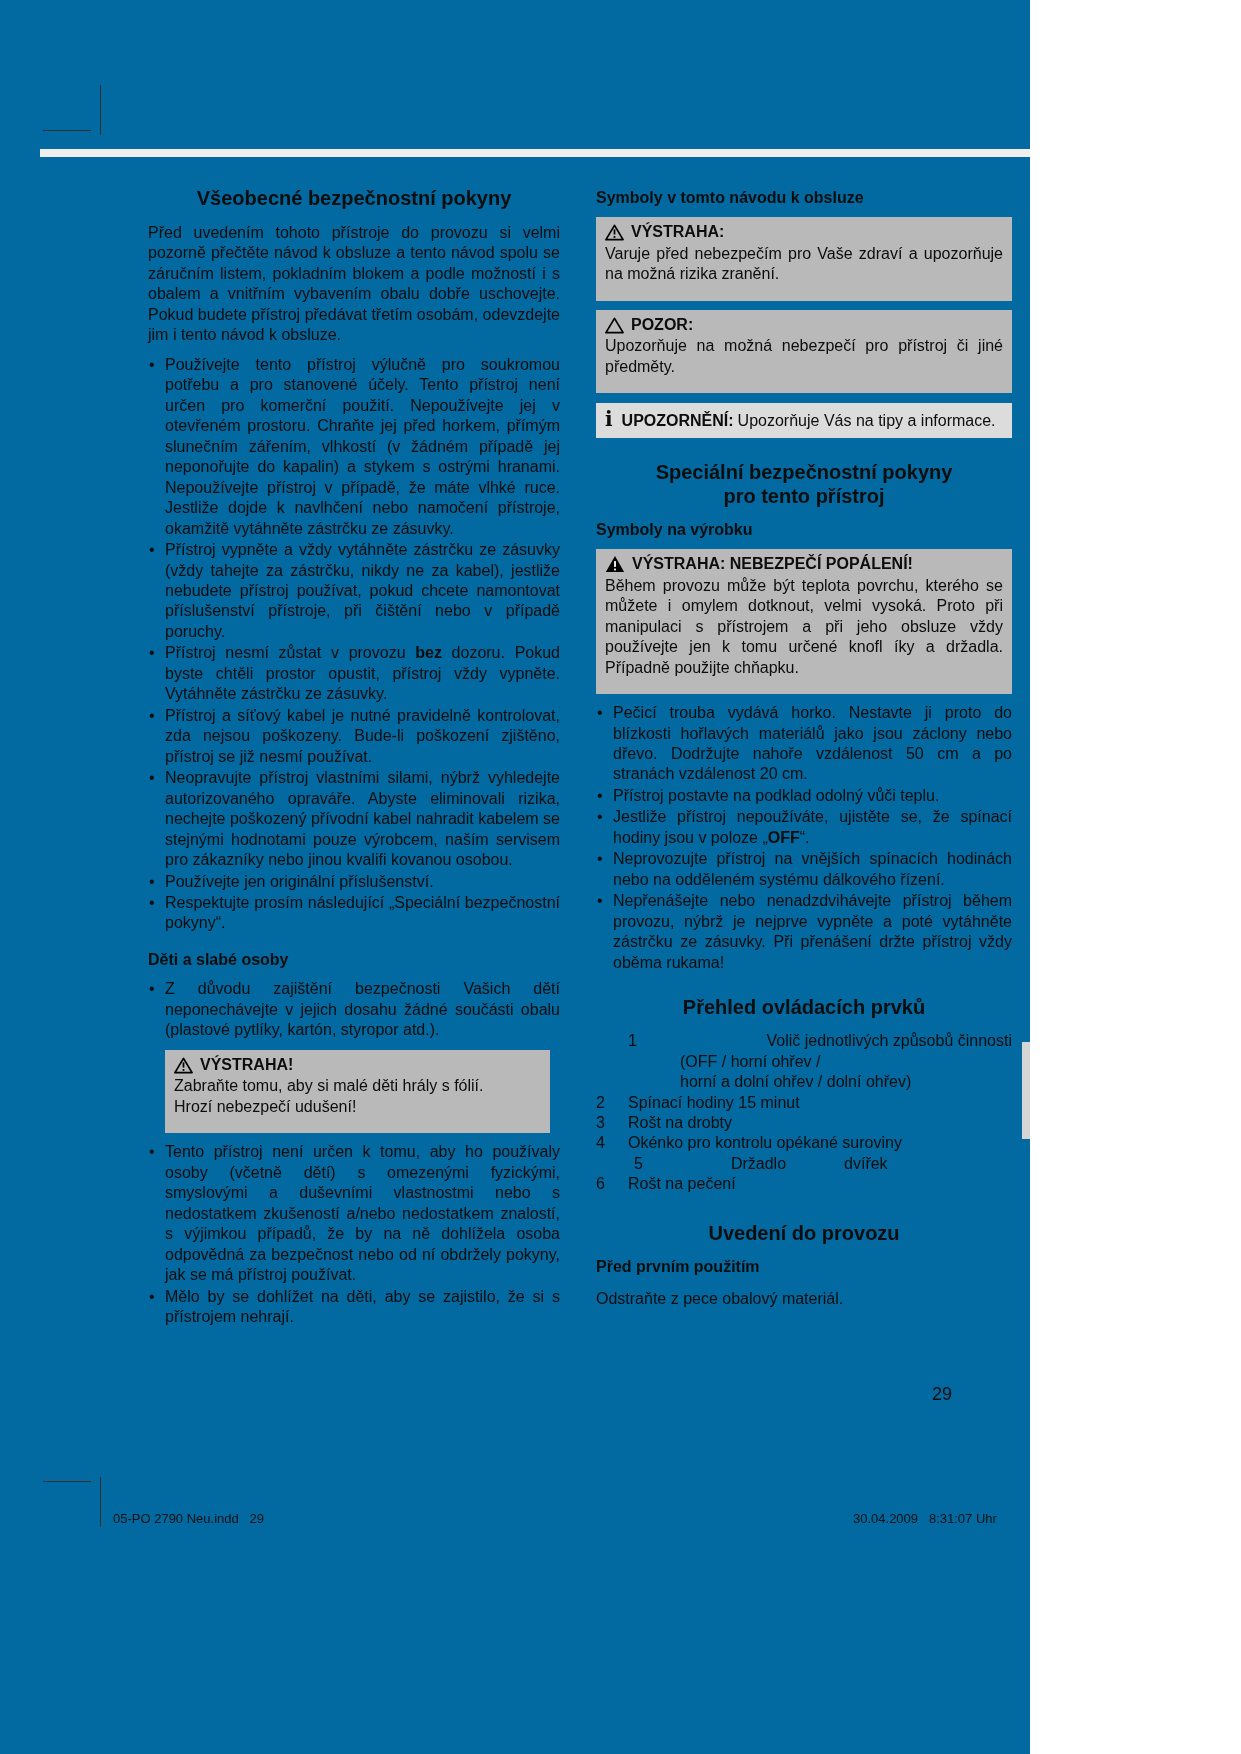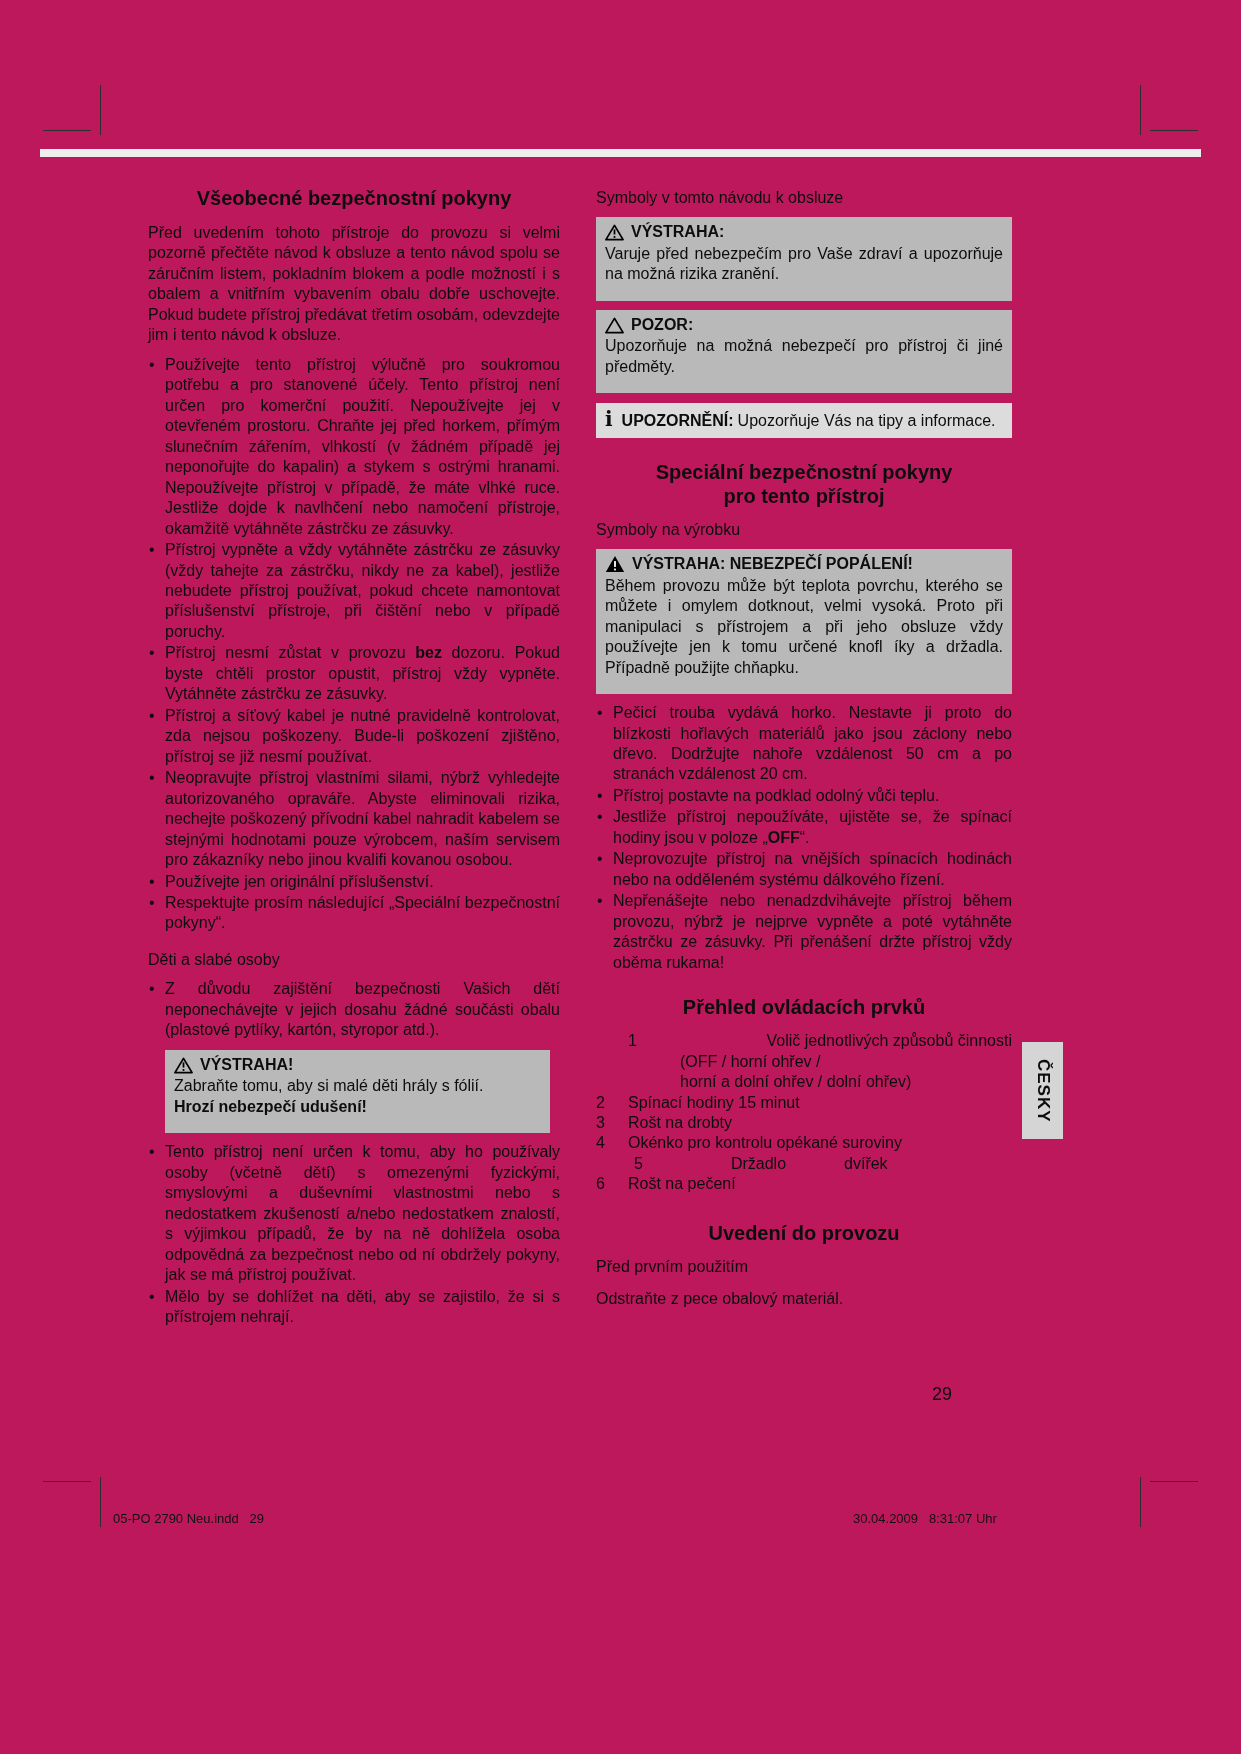--- a/index.html
+++ b/index.html
@@ -1,44 +1,44 @@
 <!DOCTYPE html>
 <html lang="cs"><head>
 <meta charset="utf-8">
 <style>
   html,body{margin:0;padding:0}
   body{width:1241px;height:1754px;background:#ffffff;font-family:"Liberation Sans",sans-serif;color:#0d0d0d}
-  .page{position:relative;width:1241px;height:1754px;background:#be185d;overflow:hidden}
+  .page{position:relative;width:1030px;height:1754px;background:#0369a1;overflow:hidden}
 
   
   .mark{position:absolute;background:#2e2e2e}
   .mv{width:1px;height:50px}
   .mh{width:48px;height:1px}
 
   .band{position:absolute;left:40px;top:149px;width:1161px;height:8px;background:#efefef}
 
   .col{position:absolute;top:186px;font-size:16px;line-height:1.28}
   .col-left{left:148px;width:412px}
   .col-right{left:596px;width:416px;z-index:2}
 
   h1{font-size:20px;line-height:1.2;font-weight:bold;text-align:center;margin:0 0 13px}
   .h1-sp{margin:22px 0 12px}
-  h2{font-size:16px;font-weight:normal;margin:16px 0 9px}
+  h2{font-size:16px;font-weight:bold;margin:16px 0 9px}
   h2.first{margin-top:2px}
   .para{text-align:justify;margin:0 0 9px}
 
   .bullets{margin:0}
   .bullet{position:relative;padding-left:17px;text-align:justify;margin-bottom:1px}
   .bullet::before{content:"•";position:absolute;left:1px;top:0}
 
   .graybox{background:#b9b9b9;padding:5px 9px 16px;margin:9px 0;text-align:justify}
   .graybox .box-head{display:flex;align-items:center;gap:7px;font-weight:bold;text-align:left;margin-bottom:1px}
   .tri{display:inline-flex;flex:none;align-items:center}
   .indent-box{margin-left:17px;margin-right:10px}
-  .bold-line{font-weight:bold}
+  .bold-line{font-weight:normal}
 
   .infobox{background:#dcdcdc;padding:6px 9px;margin:10px 0 0;display:flex;align-items:baseline;gap:9px}
   .info-i{font-family:"DejaVu Serif",serif;font-weight:bold;font-size:20px;line-height:1;flex:none}
   .infobox .txt b{margin-right:4px}
 
   .numlist{margin-top:2px}
   .numrow{display:flex}
   .numrow .n{width:32px;flex:none}
   .row1{display:flex;justify-content:space-between;padding-left:32px}
   .row1 .n{width:auto}

